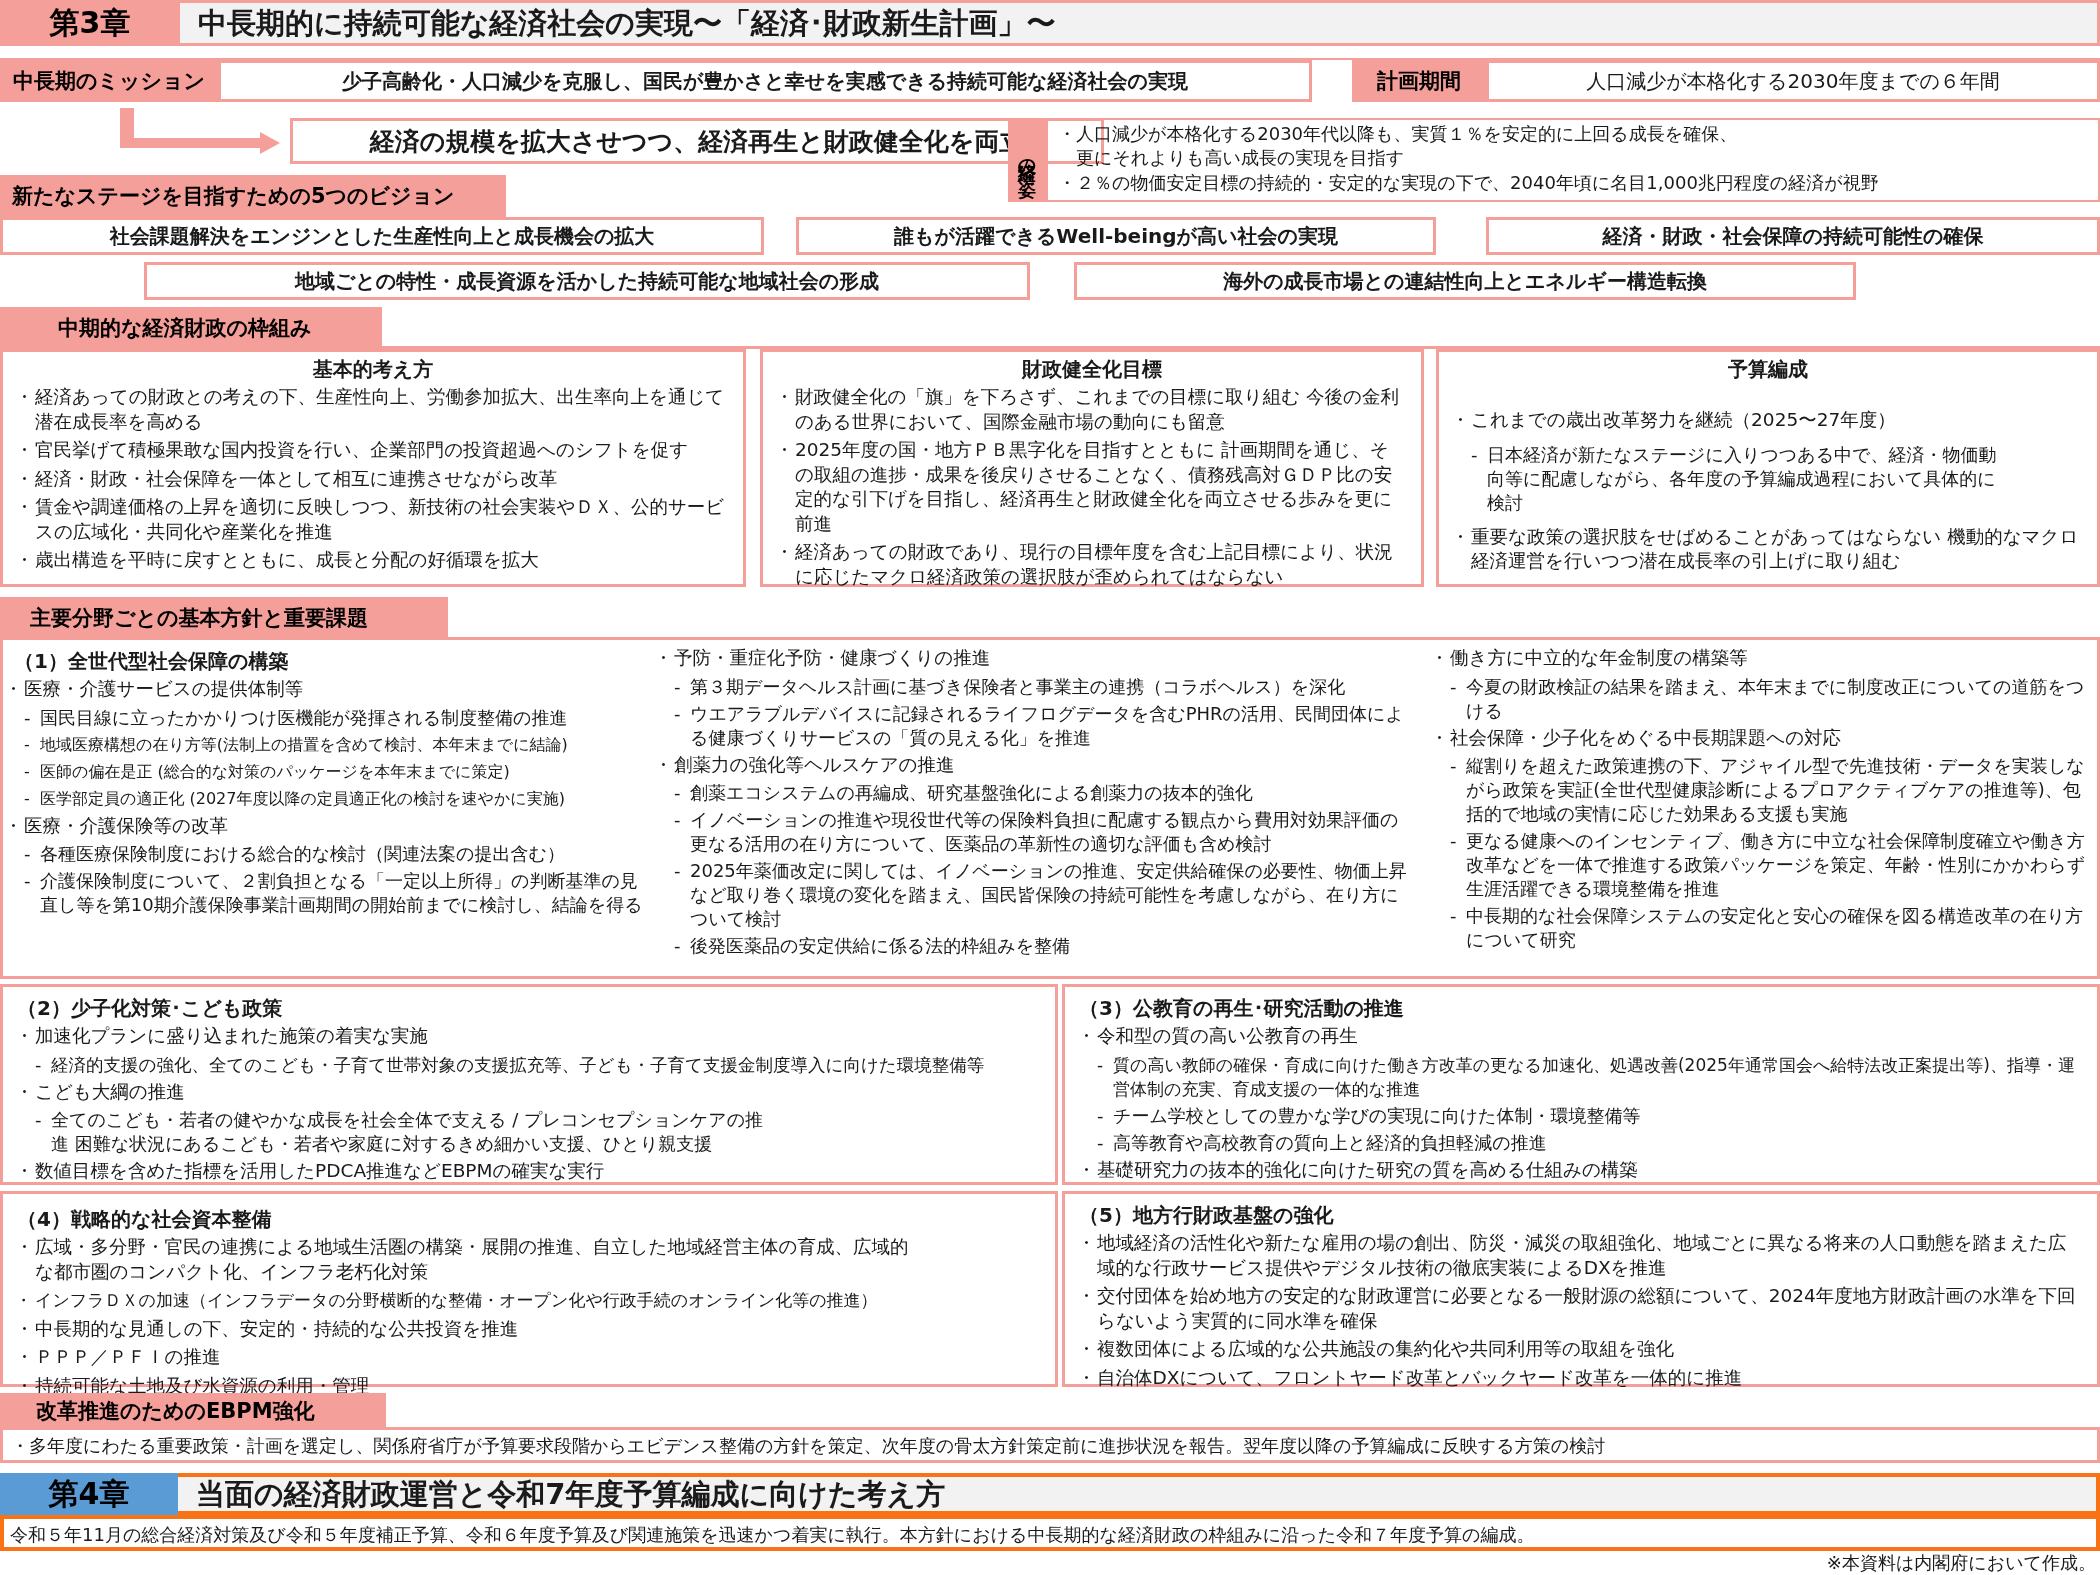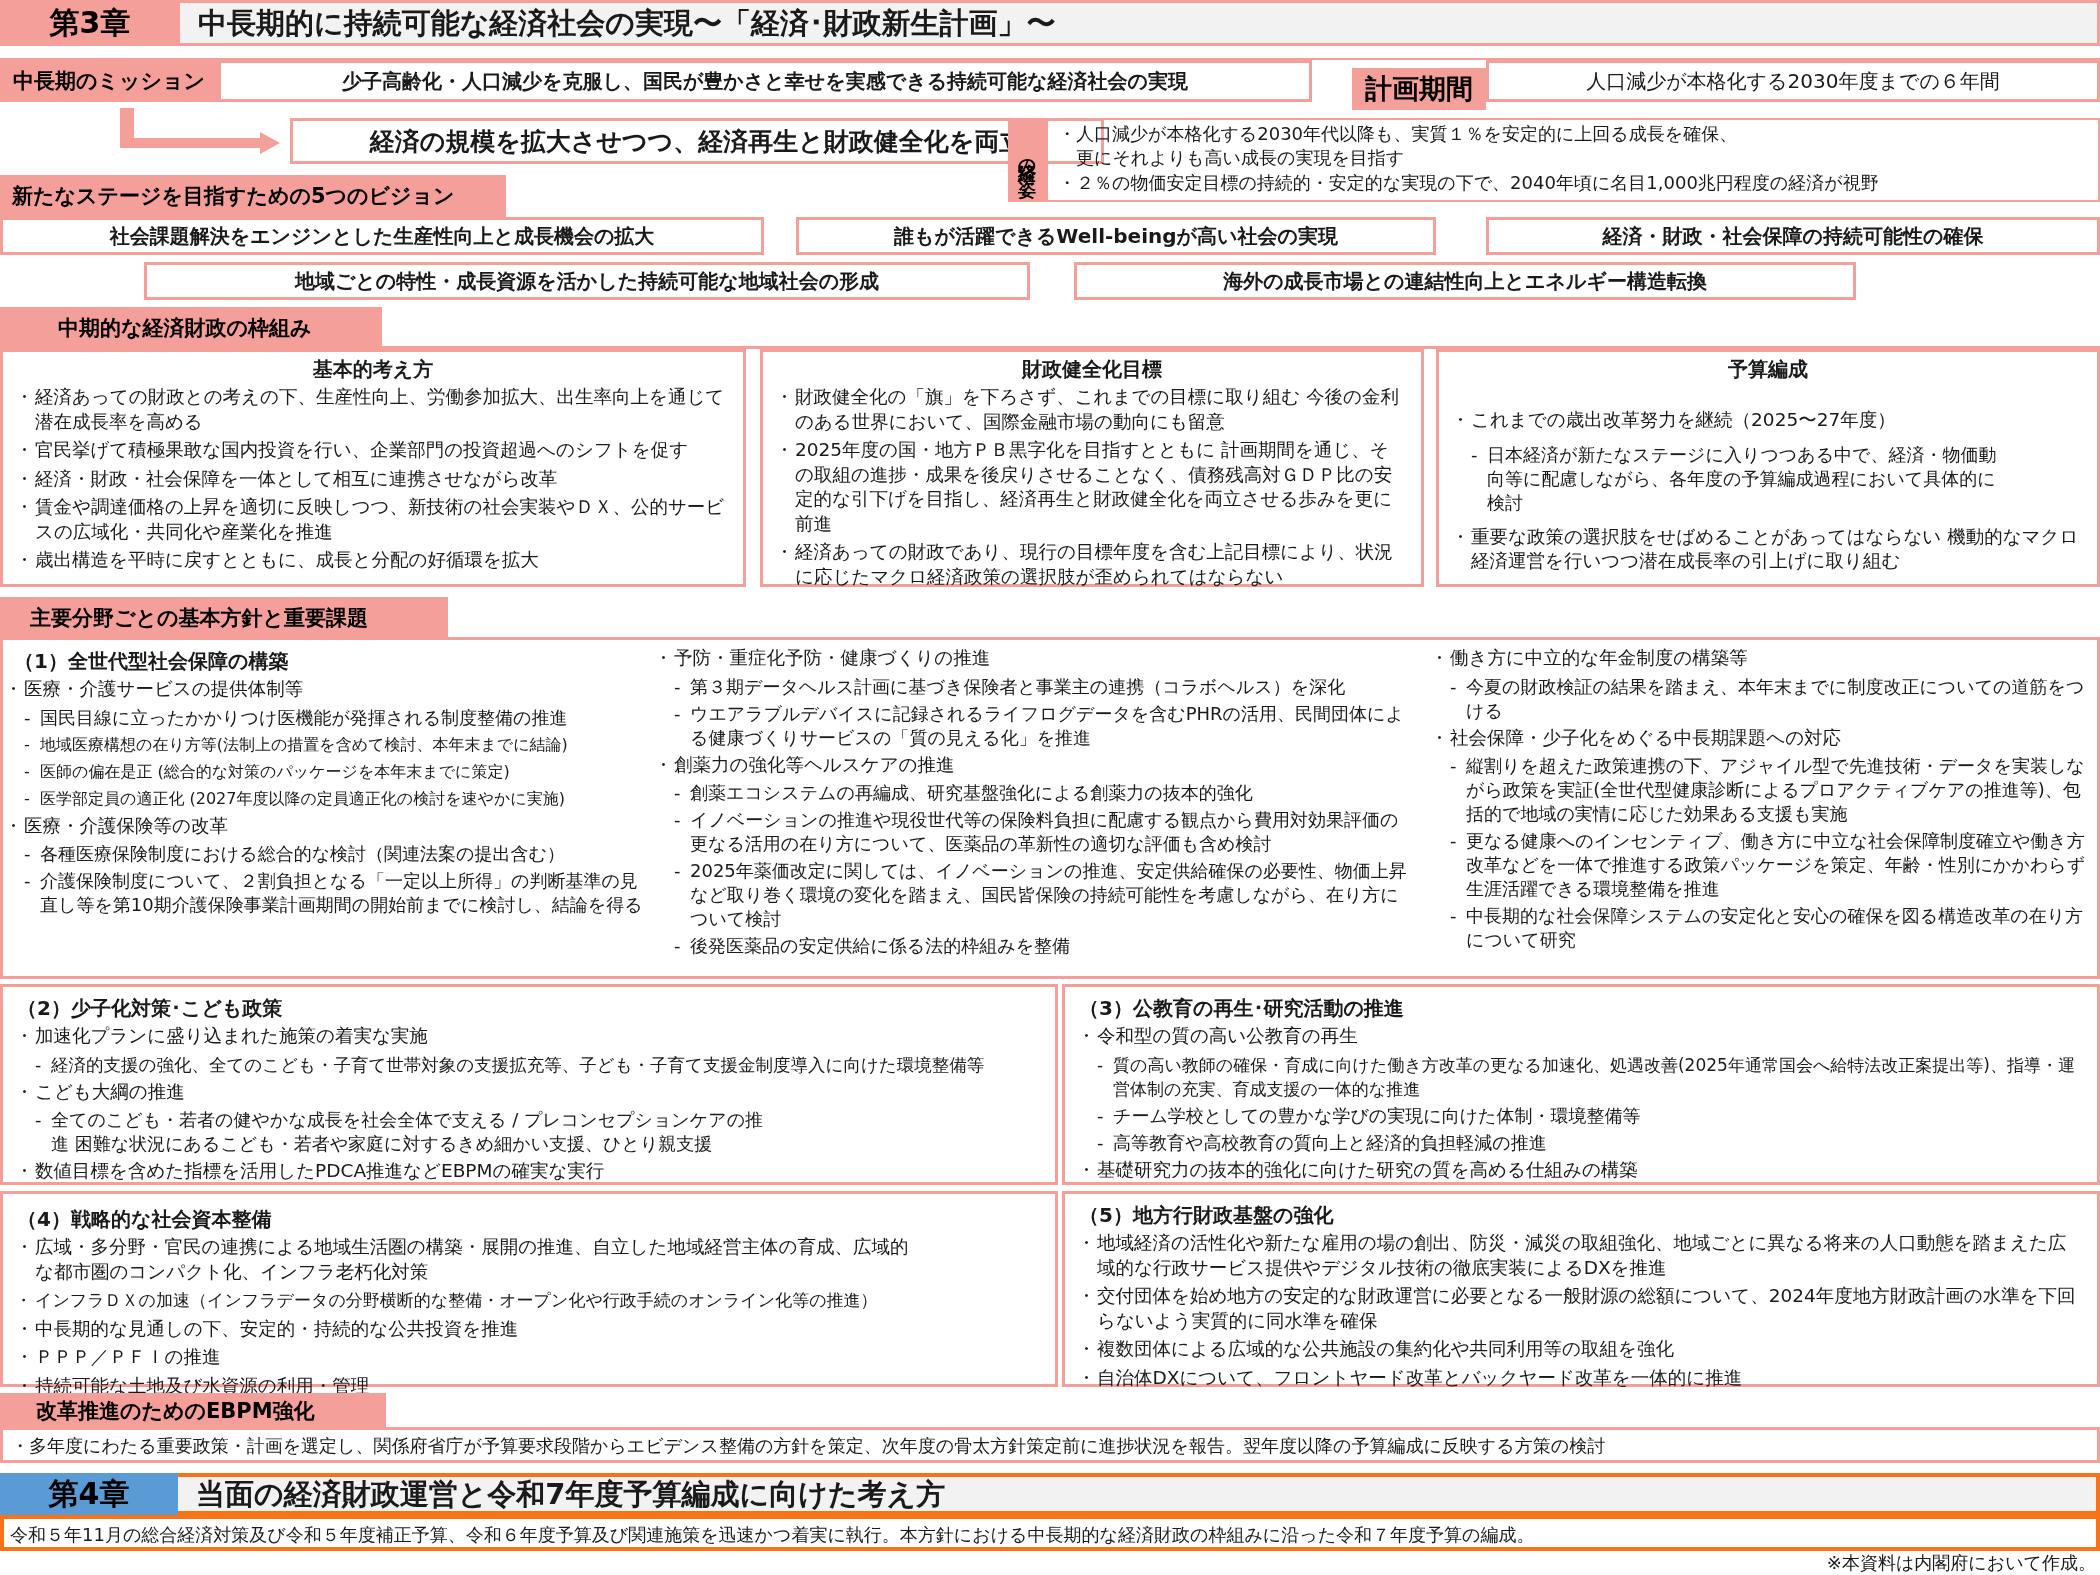--- a/index.html
+++ b/index.html
@@ -25,21 +25,21 @@
 </head>
 <body>
 
 <div class="abs pink label center" style="left:0;top:0;width:180px;height:46px;font-size:30px;">第3章</div>
 <div class="abs" style="left:180px;top:0;width:1920px;height:46px;background:#f2f2f2;border:3px solid #f59f9b;border-left:none;"></div>
 <div class="abs bold" style="left:198px;top:5px;font-size:29px;line-height:36px;">中長期的に持続可能な経済社会の実現〜「経済･財政新生計画」〜</div>
 <div class="abs" style="left:0;top:58px;width:2100px;height:2px;background:#f59f9b;"></div>
 
 <div class="abs pink label center" style="left:0;top:60px;width:218px;height:42px;font-size:21px;">中長期のミッション</div>
 <div class="abs pinkb center bold" style="left:218px;top:60px;width:1094px;height:42px;font-size:20px;">少子高齢化・人口減少を克服し、国民が豊かさと幸せを実感できる持続可能な経済社会の実現</div>
-<div class="abs pink label center" style="left:1352px;top:68px;width:134px;height:42px;font-size:27px;">計画期間</div>
+<div class="abs pink label center" style="left:1352px;top:60px;width:134px;height:42px;font-size:21px;">計画期間</div>
 <div class="abs pinkb center" style="left:1486px;top:60px;width:614px;height:42px;font-size:20px;">人口減少が本格化する2030年度までの６年間</div>
 
 <div class="abs" style="left:120px;top:108px;width:160px;height:50px;">
   <svg width="160" height="50" viewBox="0 0 160 50">
       <path d="M0 0 H14 V30 H140 V24 L160 35 L140 46 V40 H0 Z" fill="#f59f9b"></path>
     </svg>
 </div>
 <div class="abs pinkb center bold" style="left:290px;top:118px;width:814px;height:46px;font-size:25px;">経済の規模を拡大させつつ、経済再生と財政健全化を両立</div>
 
 <div class="abs pink label" style="left:1008px;top:118px;width:38px;height:84px;font-size:18px;writing-mode:vertical-rl;justify-content:center;letter-spacing:-2px;">経済の姿</div>

